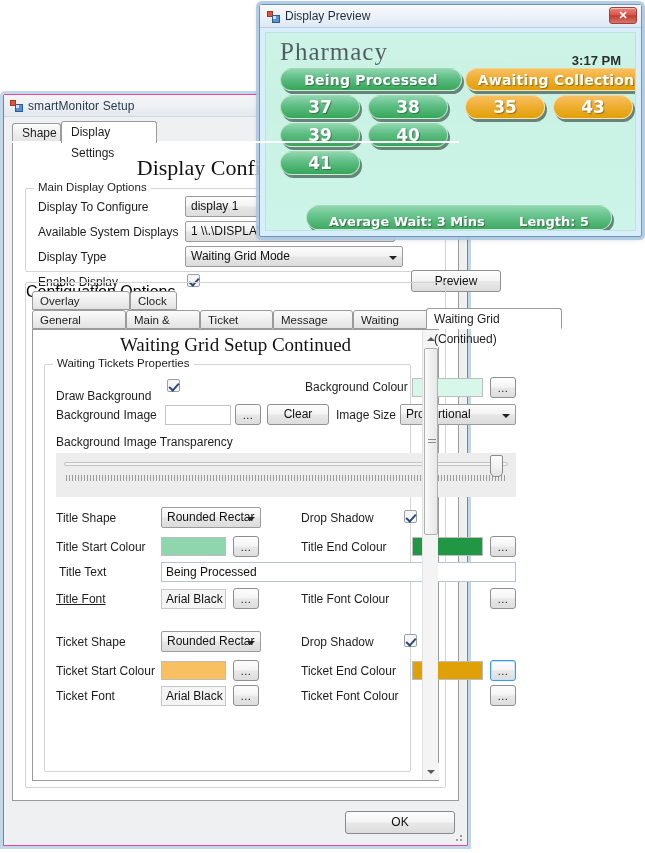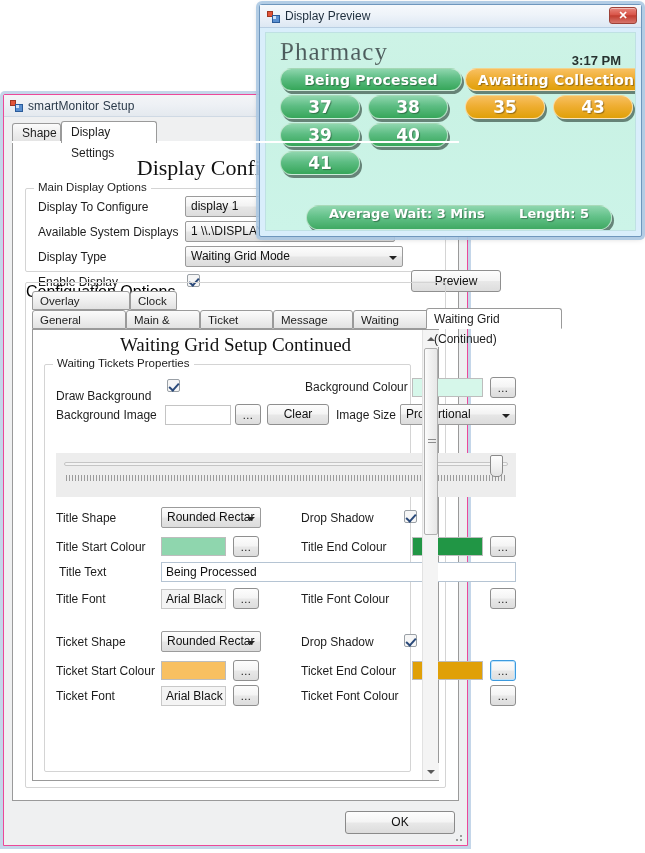--- a/index.html
+++ b/index.html
@@ -246,21 +246,21 @@
   .pv-pill.amber { background: linear-gradient(to bottom,#f8c061 0%,#efae33 45%,#e0a008 100%); }
   .pv-hdr { height:23px; font-size:14px; letter-spacing:.2px; }
   .pv-tkt { height:24px; font-size:17px; }
   #pv-msg {
     position:absolute; left:40px; top:172px; width:306px; height:25px;
     border-radius:999px; color:#fff; font-weight:bold; font-size:13px;
     background: linear-gradient(to bottom,#8fd6ae 0%,#64c28a 45%,#3fa962 100%);
     border:1px solid rgba(255,255,255,.55);
     box-shadow: 2px 3px 0 rgba(20,40,30,.55);
     text-shadow:1px 1px 1px rgba(0,0,0,.35);
-    display:flex; align-items:flex-start; justify-content:space-between;
+    display:flex; align-items:flex-end; justify-content:space-between;
     padding:0 22px; font-family:"DejaVu Sans", sans-serif;
   }
 </style>
 </head>
 <body>
 
 <div id="root">
 
   <div id="setup-window">
 
@@ -342,20 +342,21 @@
               <span class="lbl" style="left:11px; top:43px;">Background Image</span>
               <div class="tbox flat" style="left:120px; top:40px; width:66px;"></div>
               <div class="btn dots" style="left:190px; top:39px; width:26px; height:21px; line-height:19px;">...</div>
               <div class="btn" style="left:222px; top:39px; width:62px; height:21px; line-height:19px;">Clear</div>
               <span class="lbl" style="left:291px; top:43px;">Image Size</span>
               <div class="combo" style="left:355px; top:39px; width:116px;">
                 <span>Proportional</span>
                 <span class="arrowbox"></span>
               </div>
 
+              <span class="lbl" style="left:11px; top:70px;">Background Image Transparency</span>
               <div class="slider-panel" style="left:11px; top:88px; width:460px; height:44px;">
                 <div class="slider-track"></div>
                 <div class="slider-ticks"></div>
                 <div class="slider-thumb" style="left:434px;"></div>
               </div>
 
               <span class="lbl" style="left:11px; top:146px;">Title Shape</span>
               <div class="combo" style="left:116px; top:142px; width:100px;">
                 <span>Rounded Rectar</span>
                 <span class="arrowbox"></span>
@@ -366,21 +367,21 @@
               <span class="lbl" style="left:11px; top:175px;">Title Start Colour</span>
               <div class="swatch" style="left:116px; top:172px; width:65px; background:#8fd6ae;"></div>
               <div class="btn dots" style="left:188px; top:171px; width:26px; height:21px; line-height:19px;">...</div>
               <span class="lbl" style="left:256px; top:175px;">Title End Colour</span>
               <div class="swatch" style="left:367px; top:172px; width:71px; background:#219645;"></div>
               <div class="btn dots" style="left:445px; top:171px; width:26px; height:21px; line-height:19px;">...</div>
 
               <span class="lbl" style="left:14px; top:200px;">Title Text</span>
               <div class="tbox" style="left:116px; top:197px; width:355px;">Being Processed</div>
 
-              <span class="lbl" style="left:11px; top:227px;">Title Font</span>
+              <span class="lbl" style="left:11px; top:227px;text-decoration:underline;">Title Font</span>
               <div class="fontbox" style="left:116px; top:224px; width:65px;">Arial Black</div>
               <div class="btn dots" style="left:188px; top:223px; width:26px; height:21px; line-height:19px;">...</div>
               <span class="lbl" style="left:256px; top:227px;">Title Font Colour</span>
               <div class="btn dots" style="left:445px; top:223px; width:26px; height:21px; line-height:19px;">...</div>
 
               <span class="lbl" style="left:11px; top:270px;">Ticket Shape</span>
               <div class="combo" style="left:116px; top:266px; width:100px;">
                 <span>Rounded Rectar</span>
                 <span class="arrowbox"></span>
               </div>

